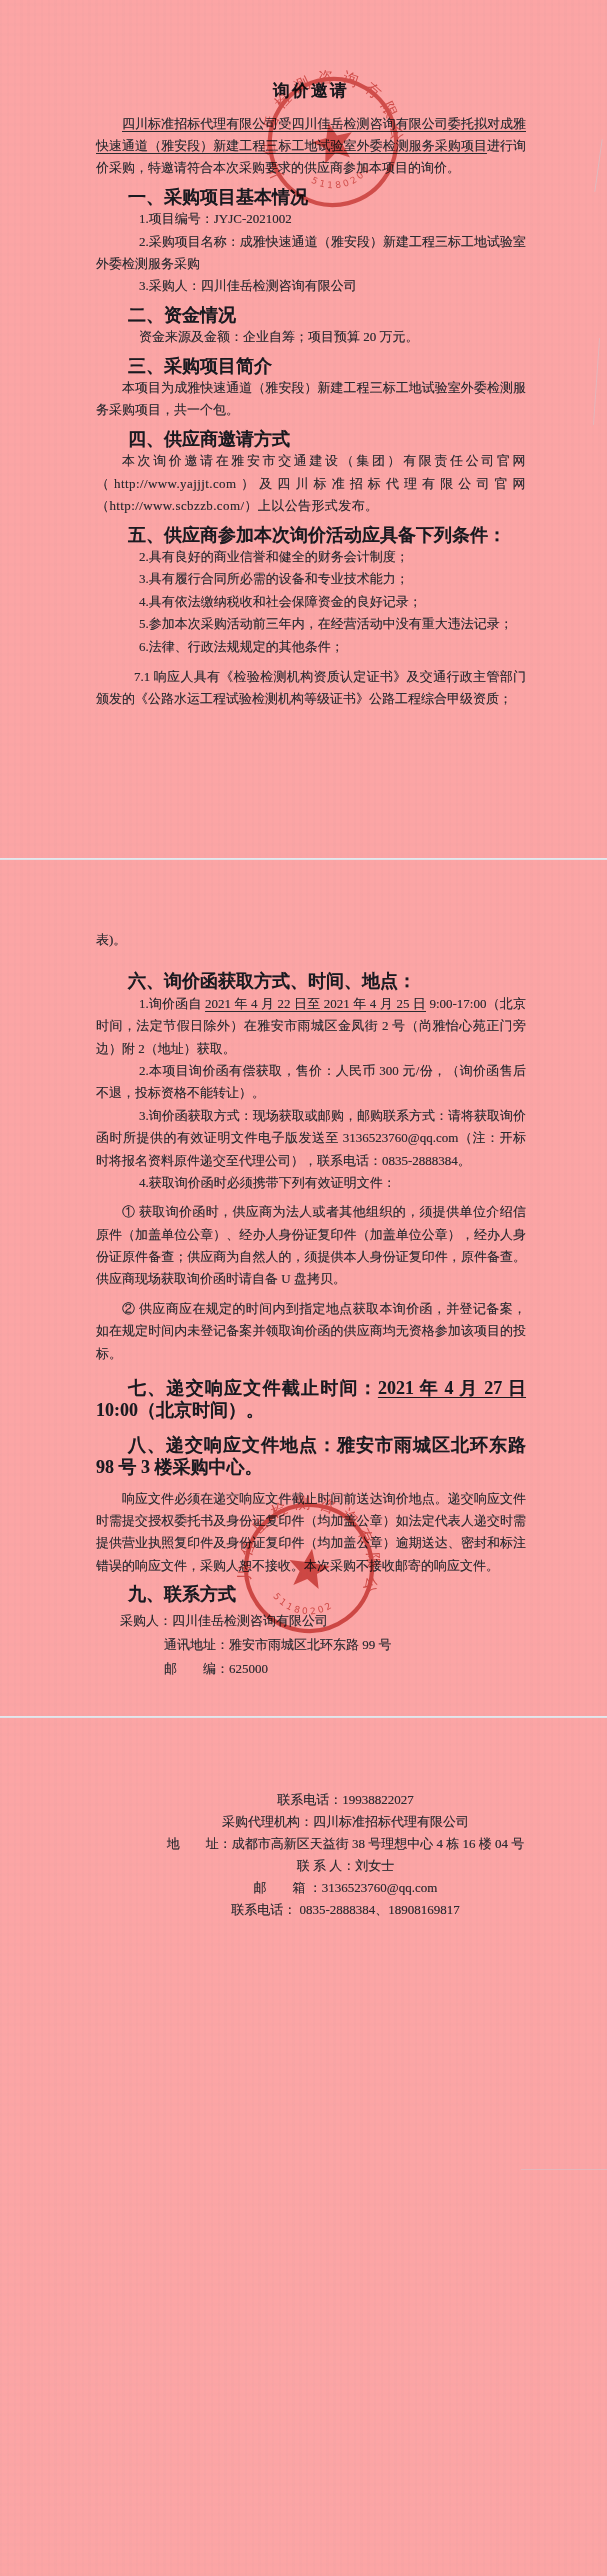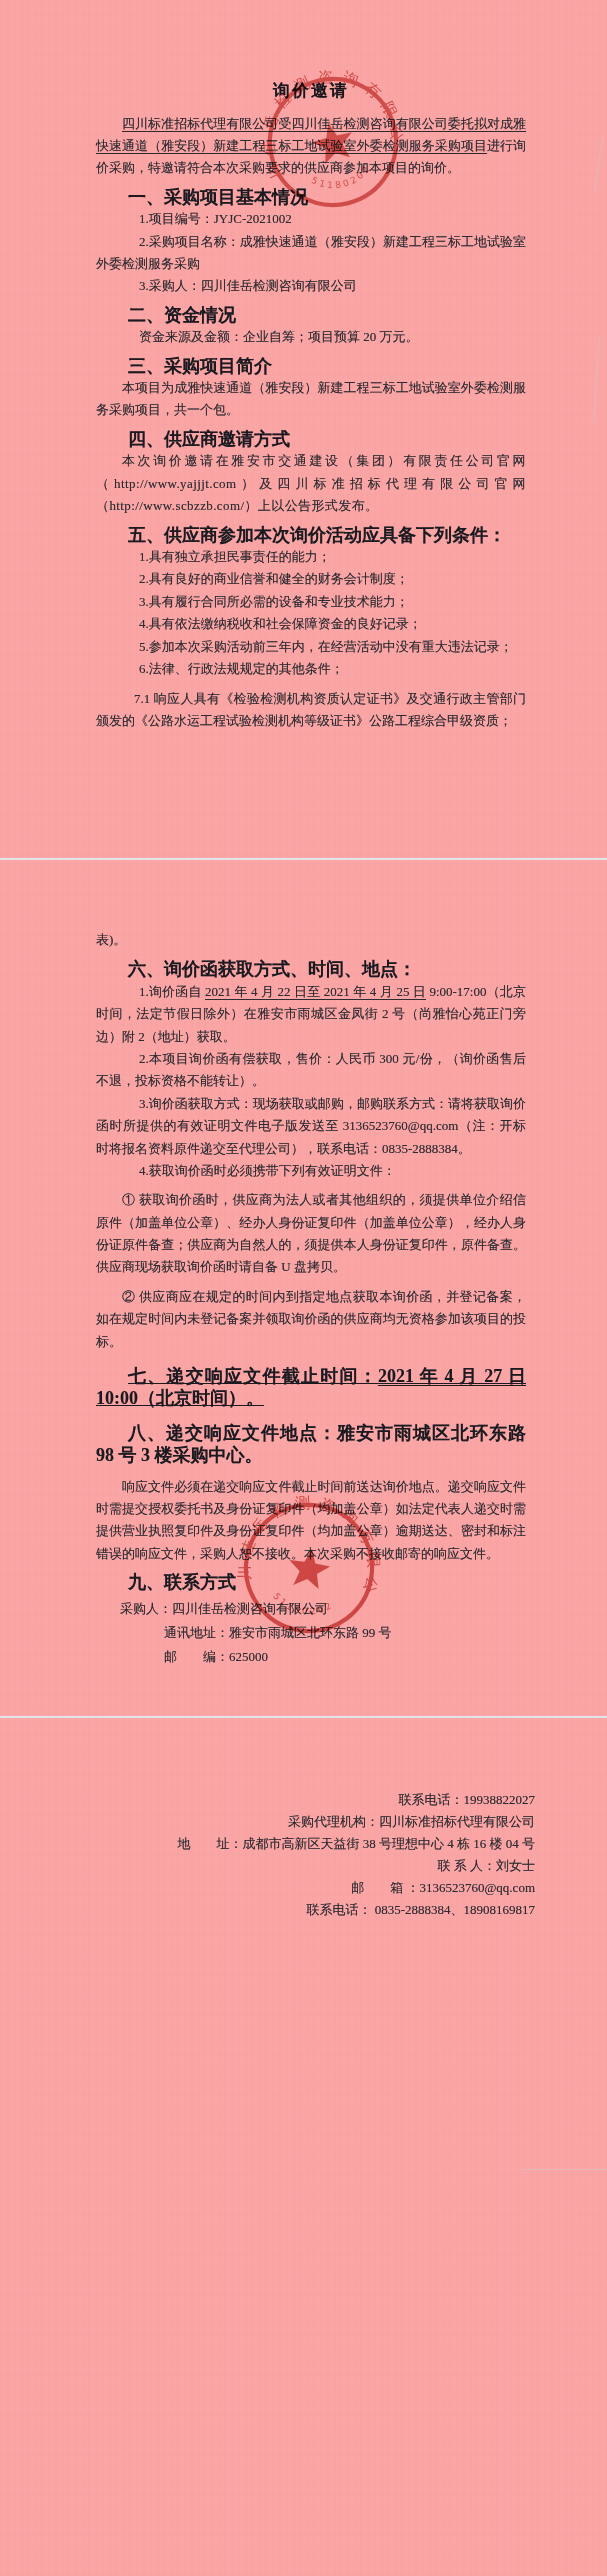--- a/index.html
+++ b/index.html
@@ -29,21 +29,21 @@
   .indent{text-indent:26px;}
   .li{text-indent:43px;}
   .sub{text-indent:38px;margin-top:7.6px;font-family:Liberation Serif, serif;}
   .circ{text-indent:26px;margin-top:6.8px;}
   h3{
     font-size:18px;font-weight:bold;color:#1a1a20;
     margin:6px 0 0 0;text-indent:32px;line-height:22.4px;text-align:justify;
   }
   .u{text-decoration:underline;text-underline-offset:3px;text-decoration-thickness:0.8px;}
   .contact-line{margin-left:68px;line-height:24px;text-align:left;}
-  .agency-line{line-height:22px;text-align:right;}
+  .agency-line{line-height:22px;text-align:center;}
   .body-soft{text-shadow:0 0 0.4px rgba(40,40,50,0.45);}
   .divider{
     position:absolute;left:0;width:607px;height:1.5px;
     background:linear-gradient(180deg,#e9ebef,#dcdee4);
   }
   .stamp{
     position:absolute;mix-blend-mode:multiply;opacity:0.68;
     pointer-events:none;
   }
   .artifact{position:absolute;background:#c9ccd4;opacity:0.55;}
@@ -66,43 +66,42 @@
     <h3>二、资金情况</h3>
     <p class="li">资金来源及金额：企业自筹；项目预算 20 万元。</p>
 
     <h3>三、采购项目简介</h3>
     <p class="indent">本项目为成雅快速通道（雅安段）新建工程三标工地试验室外委检测服务采购项目，共一个包。</p>
 
     <h3>四、供应商邀请方式</h3>
     <p class="indent" style="letter-spacing:0.4px;">本次询价邀请在雅安市交通建设（集团）有限责任公司官网（http://www.yajjjt.com）及四川标准招标代理有限公司官网（http://www.scbzzb.com/）上以公告形式发布。</p>
 
     <h3>五、供应商参加本次询价活动应具备下列条件：</h3>
-    <p class="li">1.具有独立承担民事责任的能力；</p>
     <p class="li">2.具有良好的商业信誉和健全的财务会计制度；</p>
     <p class="li">3.具有履行合同所必需的设备和专业技术能力；</p>
     <p class="li">4.具有依法缴纳税收和社会保障资金的良好记录；</p>
     <p class="li">5.参加本次采购活动前三年内，在经营活动中没有重大违法记录；</p>
     <p class="li">6.法律、行政法规规定的其他条件；</p>
     <p class="sub">7.1 响应人具有《检验检测机构资质认定证书》及交通行政主管部门颁发的《公路水运工程试验检测机构等级证书》公路工程综合甲级资质；</p>
   </div>
 
   <div class="divider" style="top:858px;"></div>
 
   <div class="page-block body-soft" style="top:929px;left:96px;width:430px;">
     <p>表)。</p>
 
-    <h3 style="margin-top:7px;">六、询价函获取方式、时间、地点：</h3>
+    <h3 style="margin-top:19px;">六、询价函获取方式、时间、地点：</h3>
     <p class="li"><span>1.询价函自 </span><span class="u">2021 年 4 月 22 日至 2021 年 4 月 25 日</span><span> 9:00-17:00（北京时间，法定节假日除外）在雅安市雨城区金凤街 2 号（尚雅怡心苑正门旁边）附 2（地址）获取。</span></p>
     <p class="li">2.本项目询价函有偿获取，售价：人民币 300 元/份，（询价函售后不退，投标资格不能转让）。</p>
     <p class="li">3.询价函获取方式：现场获取或邮购，邮购联系方式：请将获取询价函时所提供的有效证明文件电子版发送至 3136523760@qq.com（注：开标时将报名资料原件递交至代理公司），联系电话：0835-2888384。</p>
     <p class="li">4.获取询价函时必须携带下列有效证明文件：</p>
     <p class="circ">① 获取询价函时，供应商为法人或者其他组织的，须提供单位介绍信原件（加盖单位公章）、经办人身份证复印件（加盖单位公章），经办人身份证原件备查；供应商为自然人的，须提供本人身份证复印件，原件备查。供应商现场获取询价函时请自备 U 盘拷贝。</p>
     <p class="circ">② 供应商应在规定的时间内到指定地点获取本询价函，并登记备案，如在规定时间内未登记备案并领取询价函的供应商均无资格参加该项目的投标。</p>
 
-    <h3 style="margin-top:12px;text-decoration:underline;"><span>七、递交响应文件截止时间：</span><span class="u">2021 年 4 月 27 日</span><span> 10:00（北京时间）。</span></h3>
+    <h3 style="margin-top:12px;"><span>七、递交响应文件截止时间：</span><span class="u">2021 年 4 月 27 日</span><span> 10:00（北京时间）。</span></h3>
 
     <h3 style="margin-top:12px;">八、递交响应文件地点：雅安市雨城区北环东路 98 号 3 楼采购中心。</h3>
     <p class="indent" style="margin-top:9px;">响应文件必须在递交响应文件截止时间前送达询价地点。递交响应文件时需提交授权委托书及身份证复印件（均加盖公章）如法定代表人递交时需提供营业执照复印件及身份证复印件（均加盖公章）逾期送达、密封和标注错误的响应文件，采购人恕不接收。本次采购不接收邮寄的响应文件。</p>
 
     <h3>九、联系方式</h3>
     <p class="contact-line" style="margin-top:3px;margin-left:24px;">采购人：四川佳岳检测咨询有限公司</p>
     <p class="contact-line">通讯地址：雅安市雨城区北环东路 99 号</p>
     <p class="contact-line">邮　　编：625000</p>
   </div>
 

